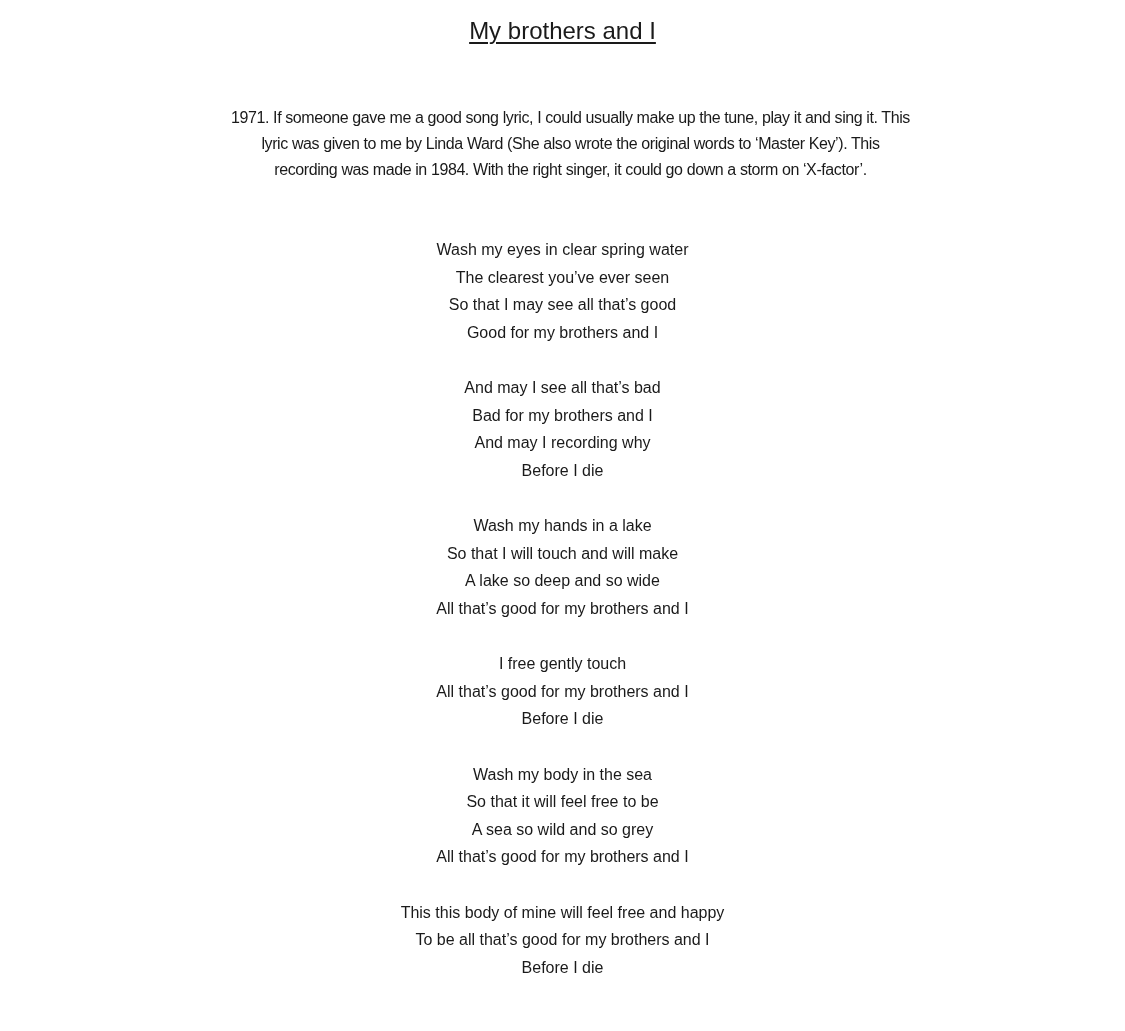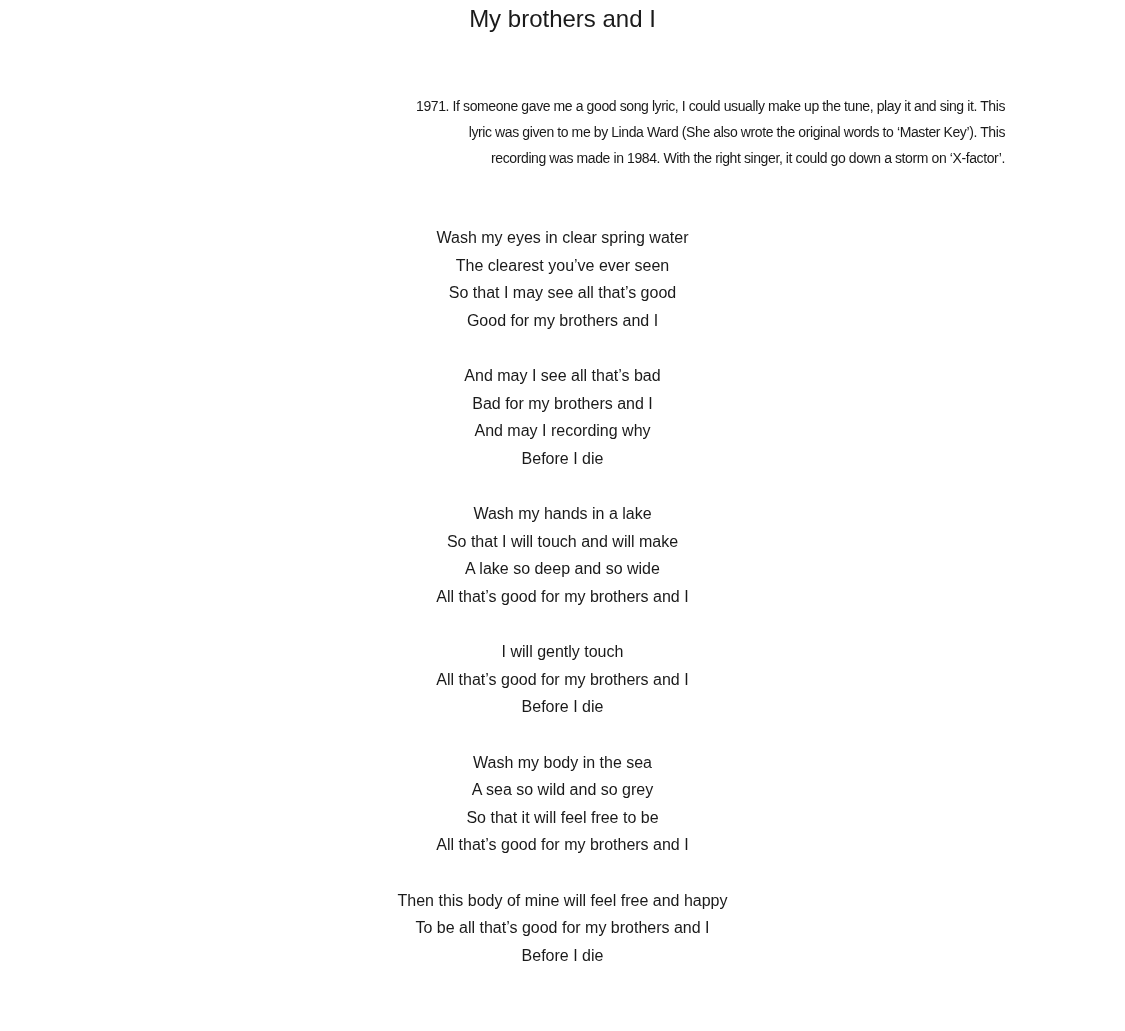--- a/index.html
+++ b/index.html
@@ -14,35 +14,36 @@
     font-family: "Liberation Sans", sans-serif;
     color: #1a1a1a;
   }
   .page {
     position: relative;
     width: 1125px;
     height: 1031px;
     background: #ffffff;
   }
   .doc-title {
-    margin: 0;
+    margin: 12px;
     padding-top: 5px;
     text-align: center;
     font-size: 24px;
     line-height: 28px;
     font-weight: 400;
+    text-decoration: underline;
     text-underline-offset: 3px;
     text-decoration-thickness: 2px;
   }
   .intro {
     margin: 60px 120px 0 136px;
-    font-size: 14px;
+    font-size: 16px;
     line-height: 26px;
     letter-spacing: -0.4px;
-    text-align: right;
+    text-align: center;
   }
   .intro .line {
     white-space: nowrap;
   }
   .lyrics {
     margin-top: 53px;
   }
   .verse {
     margin: 0 0 28px 0;
     text-align: center;
@@ -84,33 +85,33 @@
     </div>
 
     <div class="verse">
       <p>Wash my hands in a lake</p>
       <p>So that I will touch and will make</p>
       <p>A lake so deep and so wide</p>
       <p>All that’s good for my brothers and I</p>
     </div>
 
     <div class="verse">
-      <p>I will gently touch</p>
+      <p>I free gently touch</p>
       <p>All that’s good for my brothers and I</p>
       <p>Before I die</p>
     </div>
 
     <div class="verse">
       <p>Wash my body in the sea</p>
+      <p>So that it will feel free to be</p>
       <p>A sea so wild and so grey</p>
-      <p>So that it will feel free to be</p>
       <p>All that’s good for my brothers and I</p>
     </div>
 
     <div class="verse">
-      <p>Then this body of mine will feel free and happy</p>
+      <p>This this body of mine will feel free and happy</p>
       <p>To be all that’s good for my brothers and I</p>
       <p>Before I die</p>
     </div>
 
   </div>
 
 </div>
 
 </body></html>

